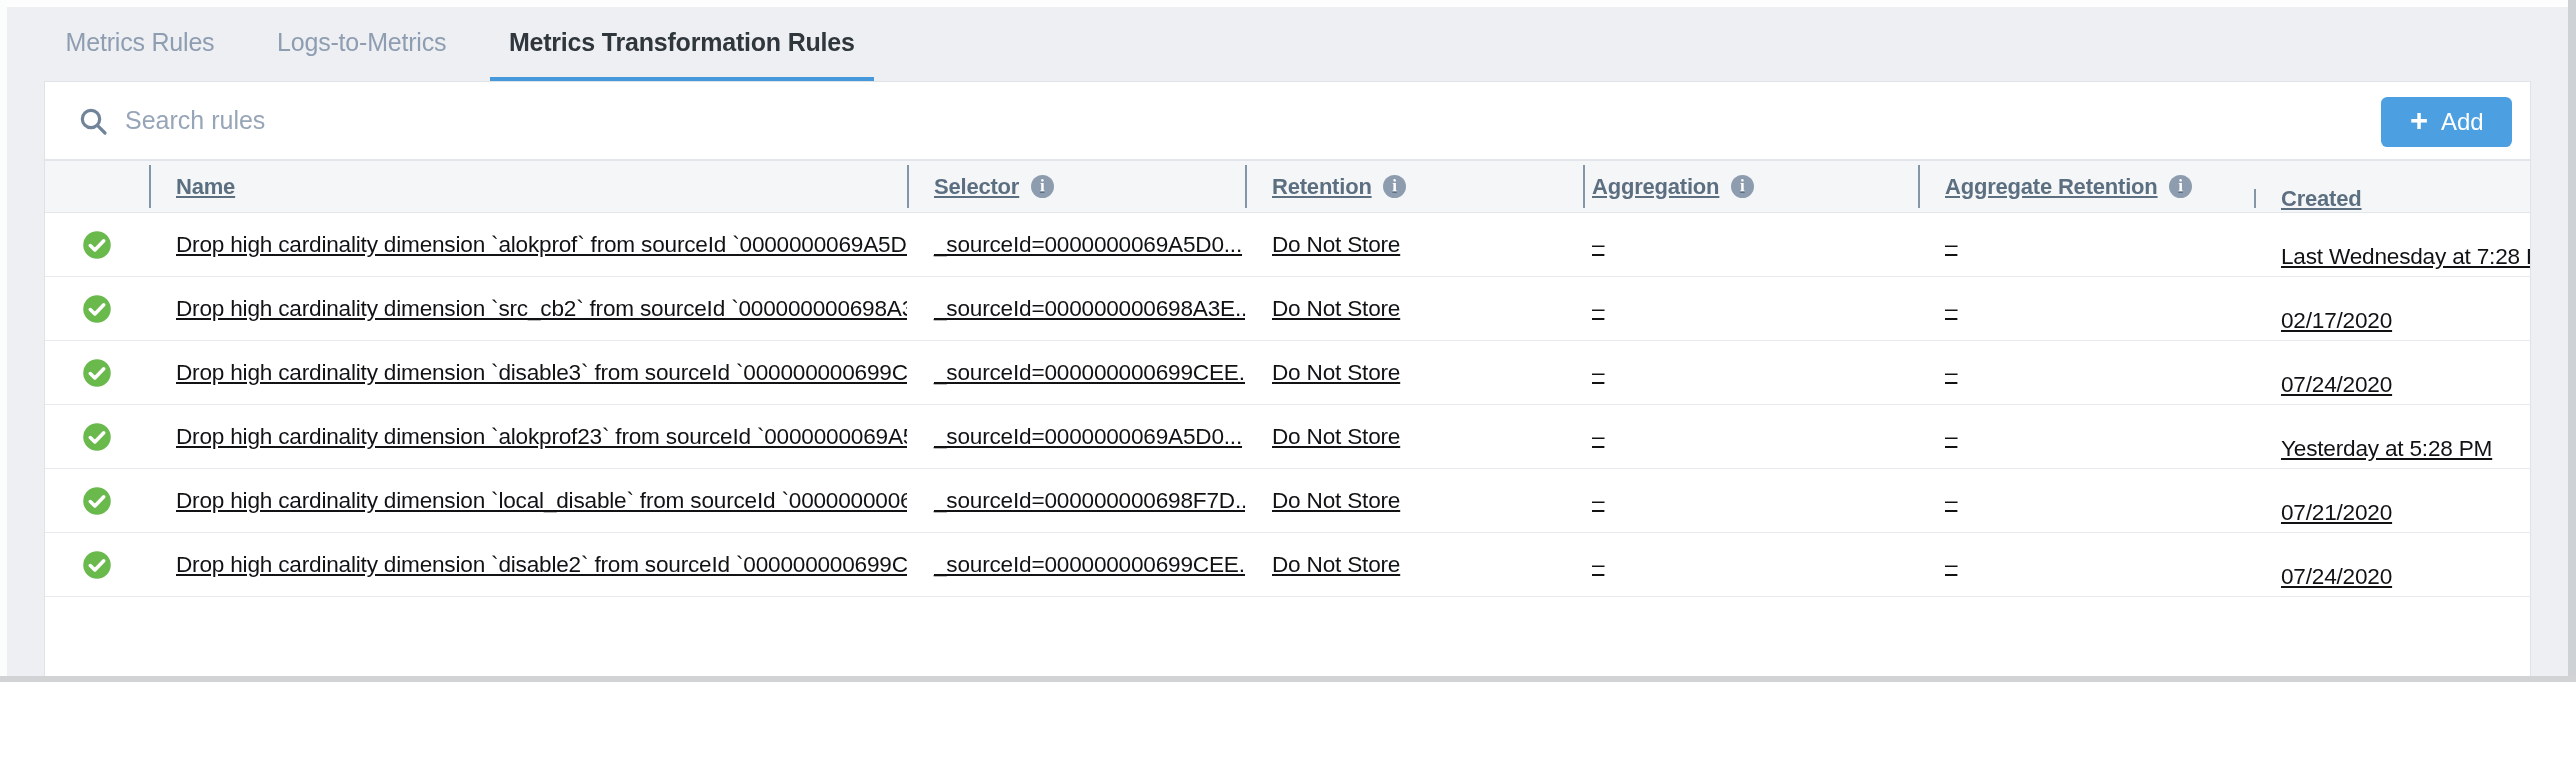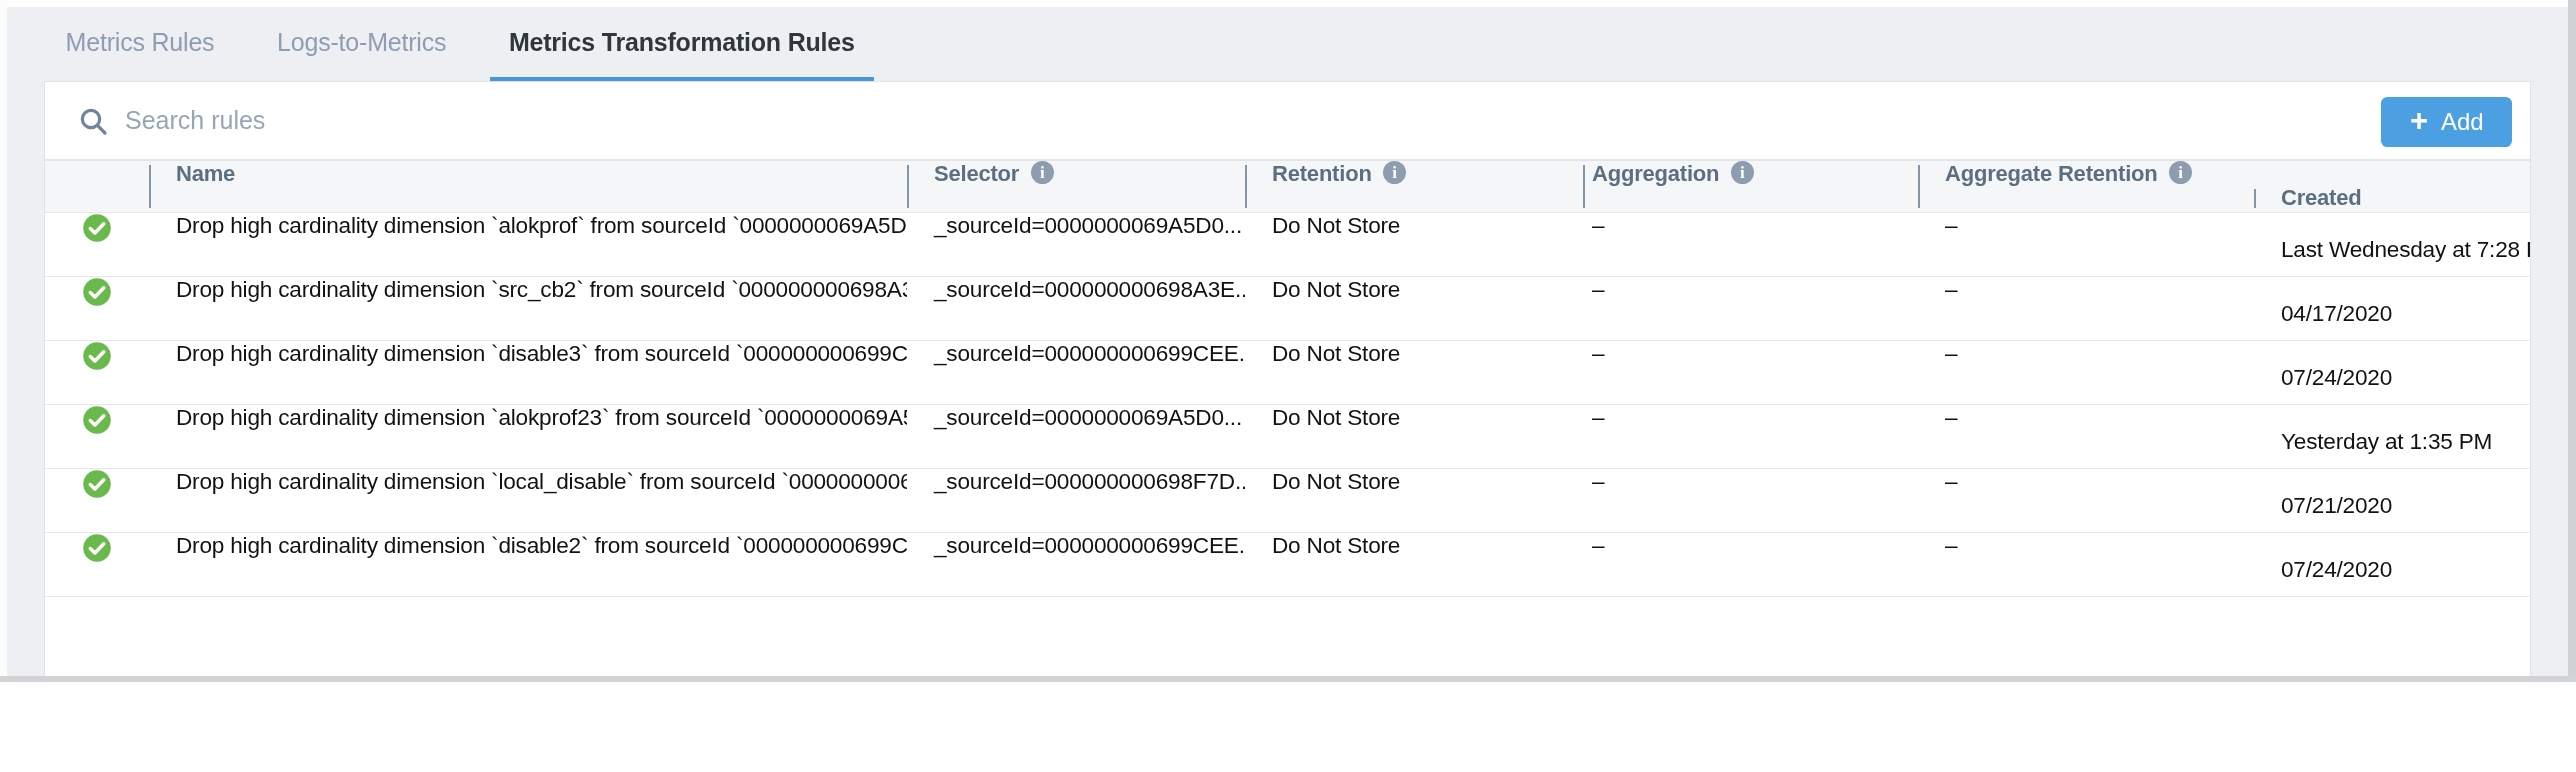--- a/index.html
+++ b/index.html
@@ -54,21 +54,21 @@
     display:flex; align-items:center; justify-content:center; gap:13px;
     cursor:pointer;
   }
   .plus-glyph { font-size:31px; font-weight:bold; line-height:1; margin-top:-3.2px; }
 
   
   .thead {
     height:52px; background:#f5f6f8; display:flex; align-items:stretch;
     border-bottom:1.6px solid #e3e7ea; color:#5c6f81; font-size:22px; font-weight:bold;
   }
-  .cell { padding-left:27px; display:flex; overflow:hidden; white-space:nowrap; }
+  .cell { padding-left:27px; display:flex; align-items:center; overflow:hidden; white-space:nowrap;text-decoration:underline; }
   .c0 { width:104px; padding-left:0; justify-content:center; flex:none; }
   .c1 { width:758px; flex:none; }
   .c2 { width:338px; flex:none; }
   .c3 { width:338px; flex:none; }
   .c4 { width:335px; flex:none;padding-left:9px; }
   .c5 { width:336px; flex:none; }
   .c6 { flex:1;margin-top:24px; }
   .thead .cell { position:relative; gap:11.3px; letter-spacing:-0.2px; }
   .thead .cell:not(.c0)::before {
     content:""; position:absolute; left:0; top:4px; bottom:4px; width:1.6px;
@@ -165,21 +165,21 @@
                 <circle cx="12" cy="12" r="11" fill="#6ab94d"></circle>
                 <path d="M6.6 12.4 L10.3 16 L17.4 8.6" fill="none" stroke="#ffffff" stroke-width="2.8" stroke-linecap="round" stroke-linejoin="round"></path>
               </svg>
             </span>
           </div>
           <div class="cell c1">Drop high cardinality dimension `src_cb2` from sourceId `000000000698A3EA`</div>
           <div class="cell c2">_sourceId=000000000698A3E...</div>
           <div class="cell c3">Do Not Store</div>
           <div class="cell c4">–</div>
           <div class="cell c5">–</div>
-          <div class="cell c6">04/17/2020</div>
+          <div class="cell c6">02/17/2020</div>
         </div>
         <div class="row">
           <div class="cell c0">
             <span class="check-icon">
               <svg width="30" height="30" viewBox="0 0 24 24">
                 <circle cx="12" cy="12" r="11" fill="#6ab94d"></circle>
                 <path d="M6.6 12.4 L10.3 16 L17.4 8.6" fill="none" stroke="#ffffff" stroke-width="2.8" stroke-linecap="round" stroke-linejoin="round"></path>
               </svg>
             </span>
           </div>
@@ -197,21 +197,21 @@
                 <circle cx="12" cy="12" r="11" fill="#6ab94d"></circle>
                 <path d="M6.6 12.4 L10.3 16 L17.4 8.6" fill="none" stroke="#ffffff" stroke-width="2.8" stroke-linecap="round" stroke-linejoin="round"></path>
               </svg>
             </span>
           </div>
           <div class="cell c1">Drop high cardinality dimension `alokprof23` from sourceId `0000000069A5D0...</div>
           <div class="cell c2">_sourceId=0000000069A5D0...</div>
           <div class="cell c3">Do Not Store</div>
           <div class="cell c4">–</div>
           <div class="cell c5">–</div>
-          <div class="cell c6">Yesterday at 1:35 PM</div>
+          <div class="cell c6">Yesterday at 5:28 PM</div>
         </div>
         <div class="row">
           <div class="cell c0">
             <span class="check-icon">
               <svg width="30" height="30" viewBox="0 0 24 24">
                 <circle cx="12" cy="12" r="11" fill="#6ab94d"></circle>
                 <path d="M6.6 12.4 L10.3 16 L17.4 8.6" fill="none" stroke="#ffffff" stroke-width="2.8" stroke-linecap="round" stroke-linejoin="round"></path>
               </svg>
             </span>
           </div>

